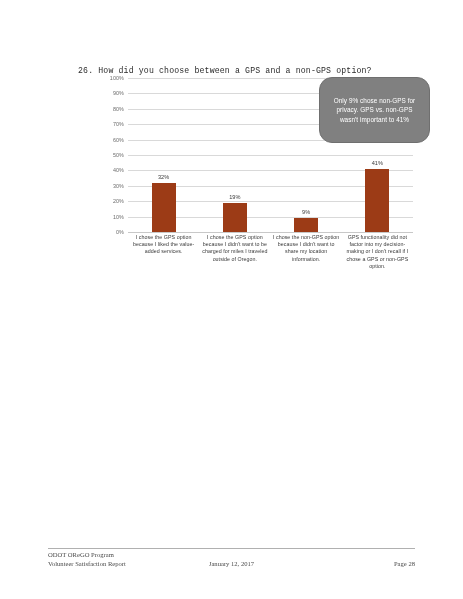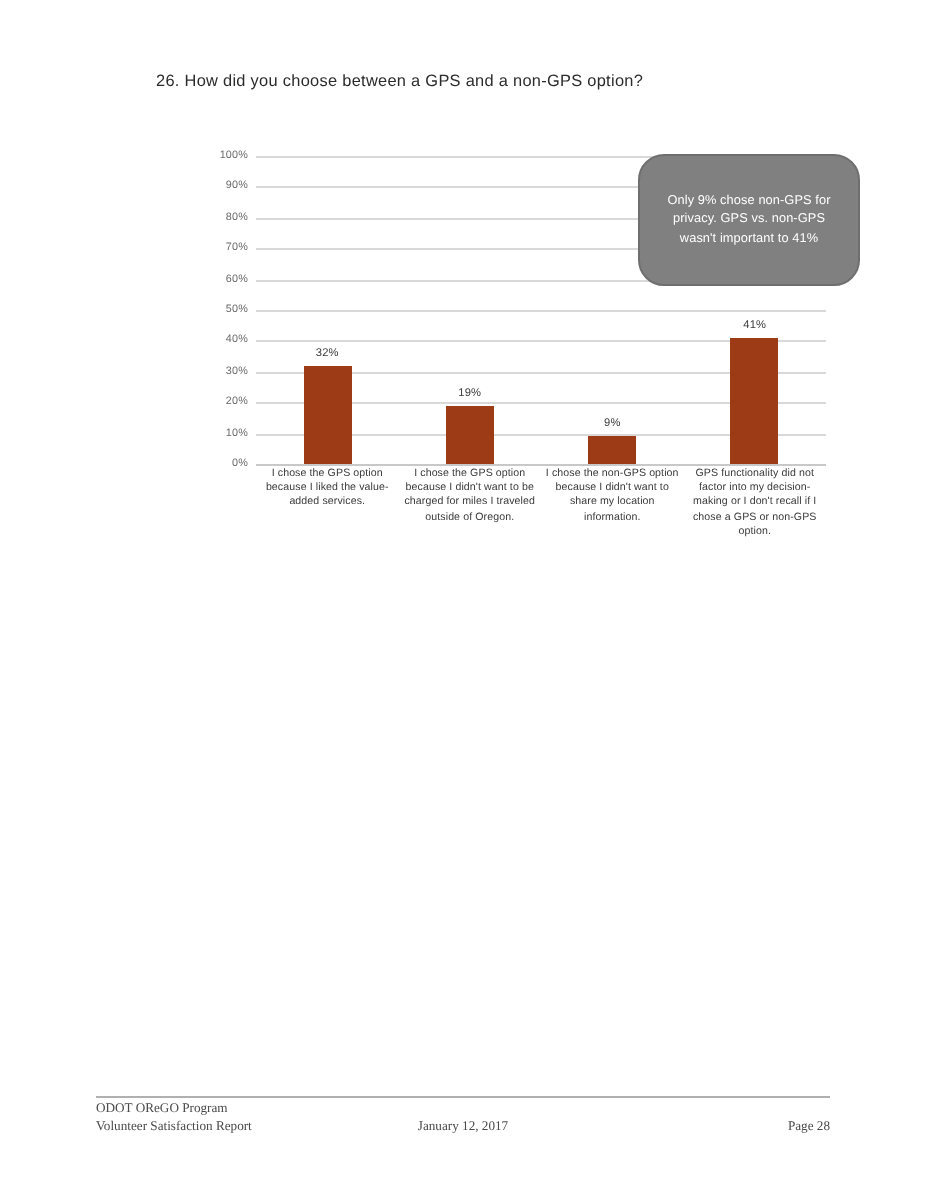--- a/index.html
+++ b/index.html
@@ -18,23 +18,23 @@
   .page {
     position: absolute;
     inset: 0;
     background: #ffffff;
   }
 
   
   .question-title {
     position: absolute;
     left: 78px;
-    top: 36px;
+    top: 66px;
     width: 330px;
-    font-family: Liberation Sans, sans-serif;
+    font-family: Liberation Mono, monospace;
     font-size: 8.2px;
     color: #2b2b2b;
     letter-spacing: 0.15px;
     white-space: nowrap;
   }
 
   
   .chart {
     position: absolute;
     left: 96px;

